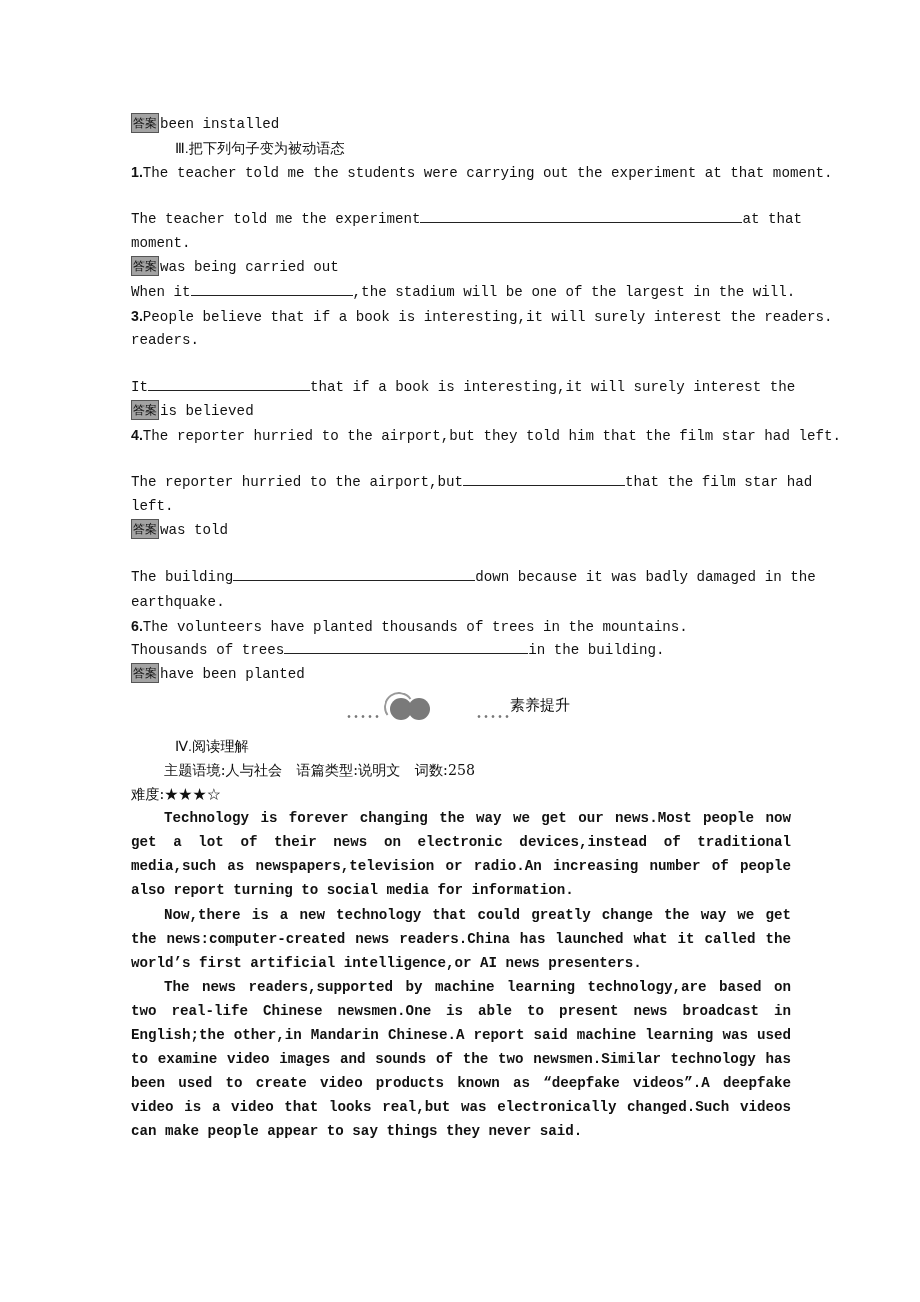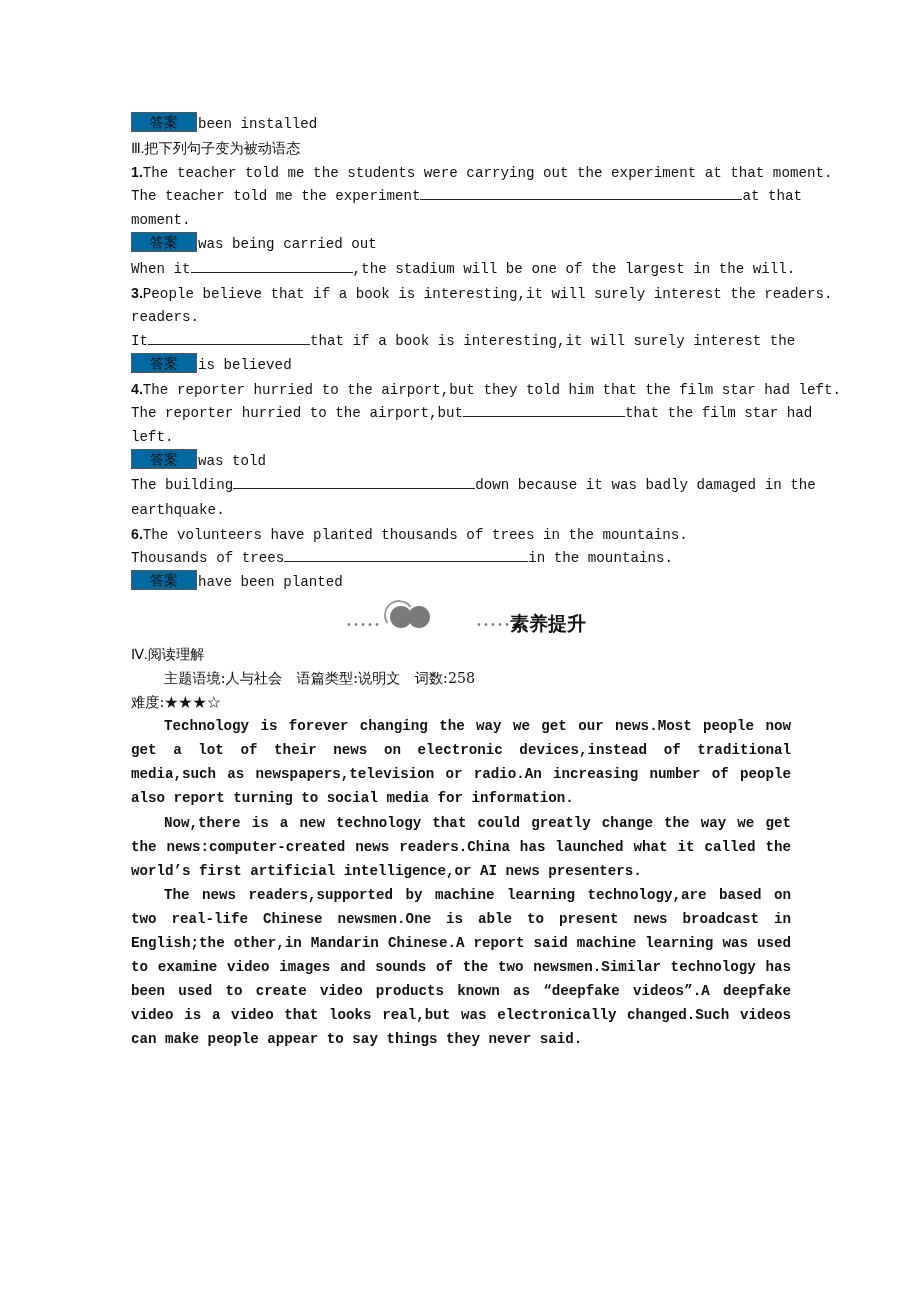--- a/index.html
+++ b/index.html
@@ -1,33 +1,33 @@
 <!DOCTYPE html>
 <html><head>
   <meta charset="utf-8">
   <style>
     html, body { margin: 0; padding: 0; background: #ffffff; }
     body { width: 920px; height: 1302px; position: relative; overflow: hidden;
       font-family: "Liberation Mono", "DejaVu Sans Mono", monospace; color: #111; }
     .page { position: absolute; left: 131px; top: 112px; width: 660px; font-size: 14.2px; line-height: 24.1px; }
     .line { white-space: nowrap; height: 24.1px; }
-    .badge { display: inline-block; background: #0369a1; border: 1px solid #555; font-family: "DejaVu Serif", serif;
-      font-size: 14px; line-height: 18px; padding: 0 18px; margin-right: 1px; vertical-align: 1px; }
+    .badge { display: inline-block; background: #a3a3a3; border: 1px solid #555; font-family: "DejaVu Serif", serif;
+      font-size: 12px; line-height: 18px; padding: 0 1px; margin-right: 1px; vertical-align: 1px; }
     .num { font-weight: bold; font-family: "Liberation Sans", sans-serif; }
     .blank { display: inline-block; border-bottom: 1px solid #222; height: 14px; vertical-align: baseline; }
     .cn { font-family: "DejaVu Serif", serif; }
-    .justify { text-align: justify; text-align-last: justify; }
+    .justify { text-align: justify; text-align-last: justify; margin-top: 23px; }
     .indent { text-indent: 33px; }
     .divider { position: relative; height: 48px; }
     .dots { position: absolute; top: 20px; font-size: 10px; letter-spacing: 1px; color: #777; }
     .circles { position: absolute; left: 257px; top: 6px; width: 50px; height: 30px; }
     .circ { position: absolute; top: 6px; width: 22px; height: 22px; border-radius: 50%; background: #7a7a7a; }
     .arc { position: absolute; left: -4px; top: 0px; width: 26px; height: 26px; border-radius: 50%; border: 2px solid #999;
       border-right-color: transparent; border-bottom-color: transparent; transform: rotate(10deg); }
-    .section-title { font-family: Liberation Serif, serif; }
+    .section-title { font-family: Liberation Sans, sans-serif; margin-left: 44px; }
     .para { white-space: normal; text-align: justify; font-weight: bold; }
   </style>
 </head>
 <body>
 
 <div class="page">
 
   <div class="line">
     <span class="badge">答案</span><span>been installed</span>
   </div>
@@ -59,33 +59,33 @@
     <div class="line"><span class="badge">答案</span><span>was told</span></div>
   </div>
 
   <div>
     <div class="line justify"><span>The building</span><span class="blank" style="width:242px"></span><span>down because it was badly damaged in the</span></div>
     <div class="line">earthquake.</div>
   </div>
 
   <div>
     <div class="line"><span class="num">6.</span><span>The volunteers have planted thousands of trees in the mountains.</span></div>
-    <div class="line"><span>Thousands of trees</span><span class="blank" style="width:244px"></span><span>in the mountains.</span></div>
+    <div class="line"><span>Thousands of trees</span><span class="blank" style="width:244px"></span><span>in the building.</span></div>
     <div class="line"><span class="badge">答案</span><span>have been planted</span></div>
   </div>
 
   <div class="divider">
     <span class="dots" style="left:215px">•••••</span>
     <div class="circles">
       <div class="arc"></div>
       <div class="circ" style="left:2px"></div>
       <div class="circ" style="left:20px"></div>
     </div>
     <span class="dots" style="left:345px">•••••</span>
-    <span class="cn" style="position:absolute; left:379px; top:17px; font-size:19px;font-weight:bold;">素养提升</span>
+    <span class="cn" style="position:absolute; left:379px; top:7px; font-size:15px;">素养提升</span>
   </div>
 
   <div class="line section-title">Ⅳ.阅读理解</div>
   <div class="line cn" style="padding-left:33px">主题语境:人与社会　语篇类型:说明文　词数:258</div>
   <div class="line"><span class="cn">难度:</span><span class="cn">★★★☆</span></div>
 
   <div class="para indent">Technology is forever changing the way we get our news.Most people now get a lot of their news on electronic devices,instead of traditional media,such as newspapers,television or radio.An increasing number of people also report turning to social media for information.</div>
   <div class="para indent">Now,there is a new technology that could greatly change the way we get the news:computer-created news readers.China has launched what it called the world’s first artificial intelligence,or AI news presenters.</div>
   <div class="para indent">The news readers,supported by machine learning technology,are based on two real-life Chinese newsmen.One is able to present news broadcast in English;the other,in Mandarin Chinese.A report said machine learning was used to examine video images and sounds of the two newsmen.Similar technology has been used to create video products known as “deepfake videos”.A deepfake video is a video that looks real,but was electronically changed.Such videos can make people appear to say things they never said.</div>
 

